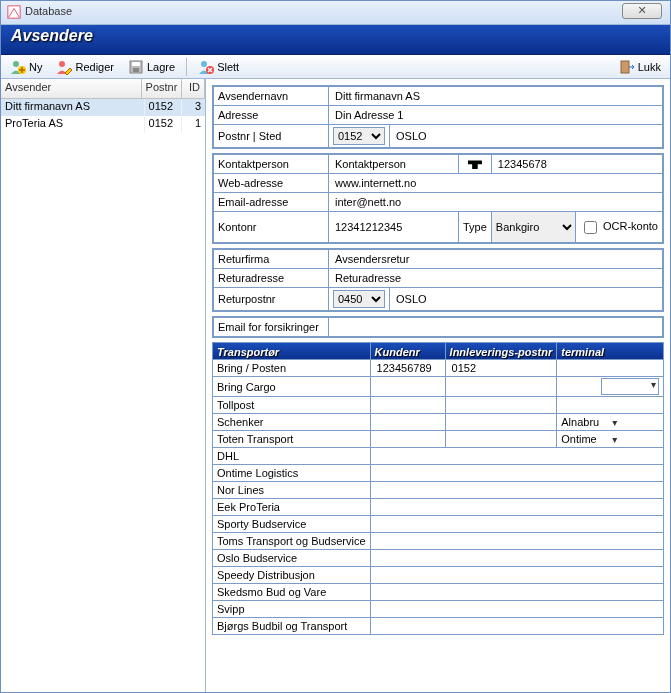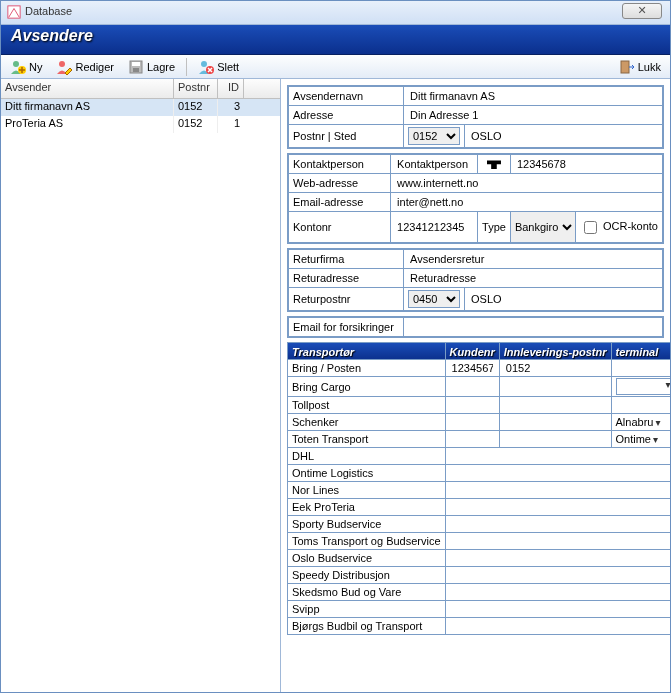--- a/index.html
+++ b/index.html
@@ -7,21 +7,21 @@
   .window { width: 671px; height: 693px; border: 1px solid #6a8fc0; background: #fff; display: flex; flex-direction: column; }
   .titlebar { height: 24px; background: linear-gradient(#e8f0fb,#d0e0f5); border-bottom: 1px solid #a0b8d8; display: flex; align-items: flex-start; padding: 4px 6px; font-size: 12px; color: #333; position: relative; }
   .titlebar .icon { width: 14px; height: 14px; margin-right: 4px; }
   .titlebar .close { position: absolute; right: 8px; top: 2px; width: 40px; height: 16px; border: 1px solid #888; border-radius: 3px; background: linear-gradient(#f5f5f5,#ddd); text-align: center; line-height: 12px; color: #555; }
   .header { height: 30px; background: linear-gradient(#1a4db8,#0b2f8c); color: #fff; font-size: 16px; font-style: italic; font-weight: bold; padding: 2px 10px; text-shadow: 1px 1px 2px #000; border-bottom: 1px solid #072060; }
   .toolbar { height: 24px; background: linear-gradient(#fdfefe,#e4ecf7); border-bottom: 1px solid #a0b8d8; display: flex; align-items: center; padding: 0 4px; gap: 4px; }
   .toolbar .btn { display: flex; align-items: center; gap: 3px; padding: 2px 4px; cursor: pointer; border: 1px solid transparent; }
   .toolbar .spacer { flex: 1; }
   .ico { width: 16px; height: 16px; display: inline-block; }
   .content { flex: 1; display: flex; overflow: hidden; }
-  .left { width: 280px; border-right: 1px solid #a0b8d8; display: flex; flex-direction: column; background: #fff; }
+  .left { width: 205px; border-right: 1px solid #a0b8d8; display: flex; flex-direction: column; background: #fff; }
   .grid-head { display: flex; background: linear-gradient(#fdfdfd,#ebebeb); border-bottom: 1px solid #c0c0c0; height: 20px; }
   .grid-head div { border-right: 1px solid #c0c0c0; padding: 2px 4px; color: #333; }
   .gh1 { width: 173px; } .gh2 { width: 44px; } .gh3 { width: 26px; text-align: right; }
   .grid-row { display: flex; height: 17px; }
   .grid-row.sel { background: #d6e5f5; }
   .grid-row div { padding: 1px 4px; }
   .gc1 { width: 173px; border-right: 1px solid #eee; } .gc2 { width: 44px; border-right: 1px solid #eee; } .gc3 { width: 26px; text-align: right; }
   .right { flex: 1; padding: 6px; overflow-y: auto; background: #fff; }
   .block { border: 1px solid #7a9cc6; margin-bottom: 4px; }
   .block table { width: 100%; border-collapse: collapse; }

